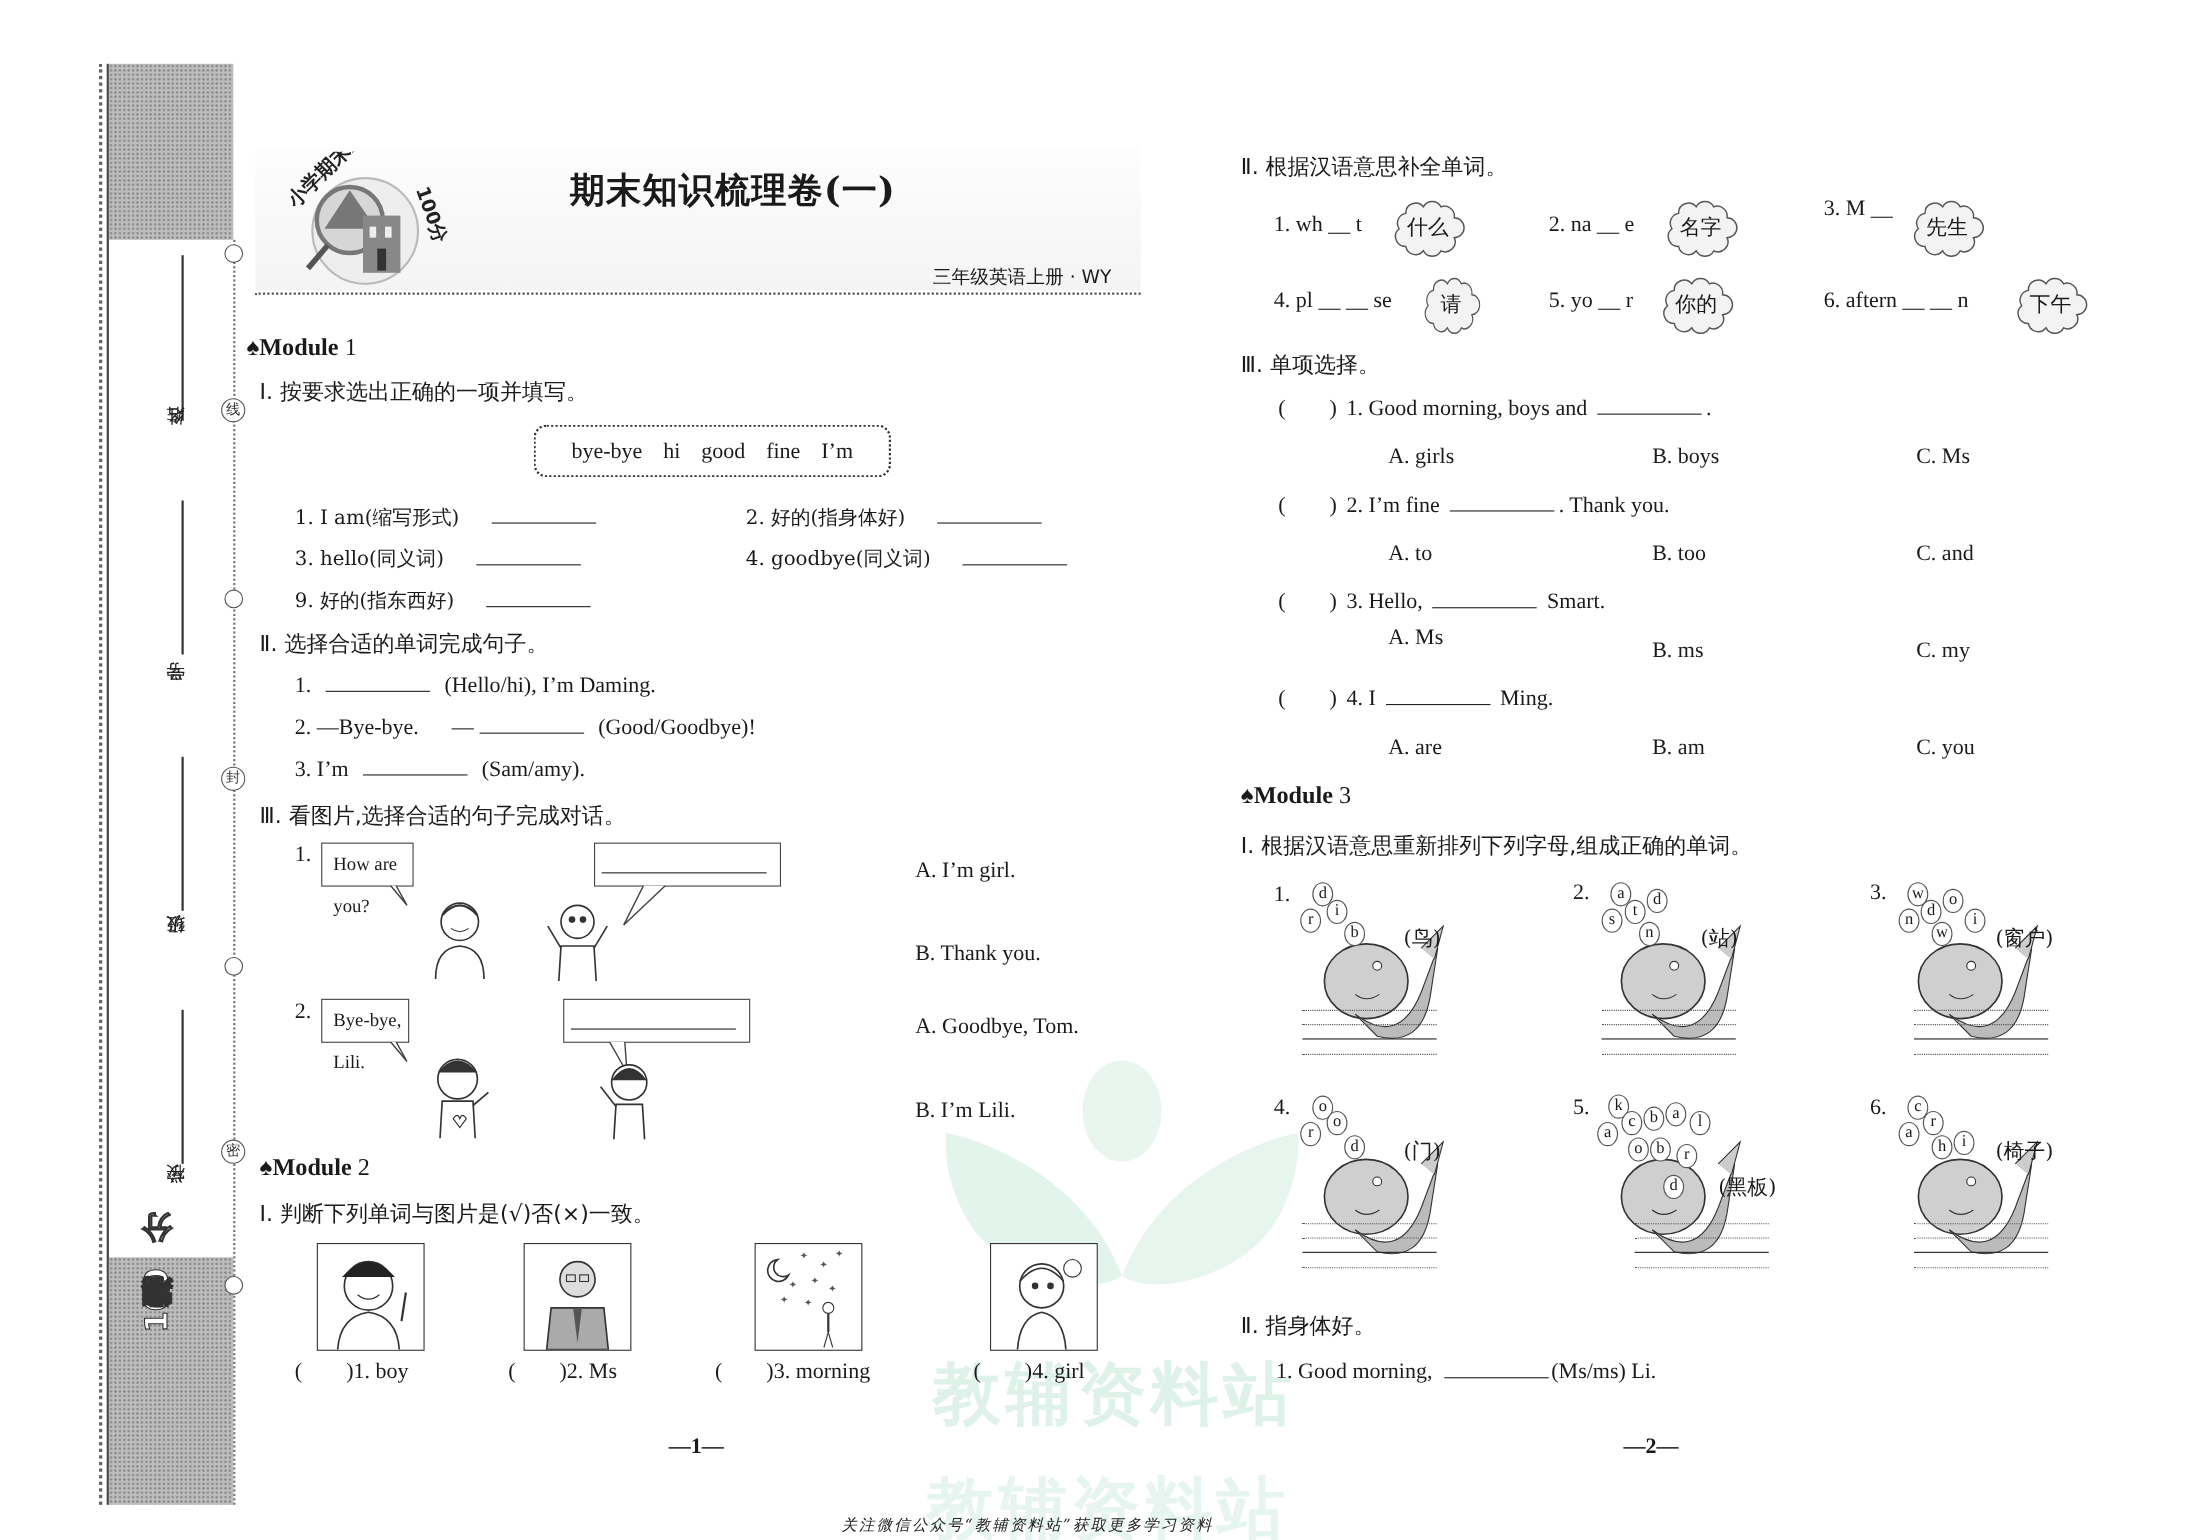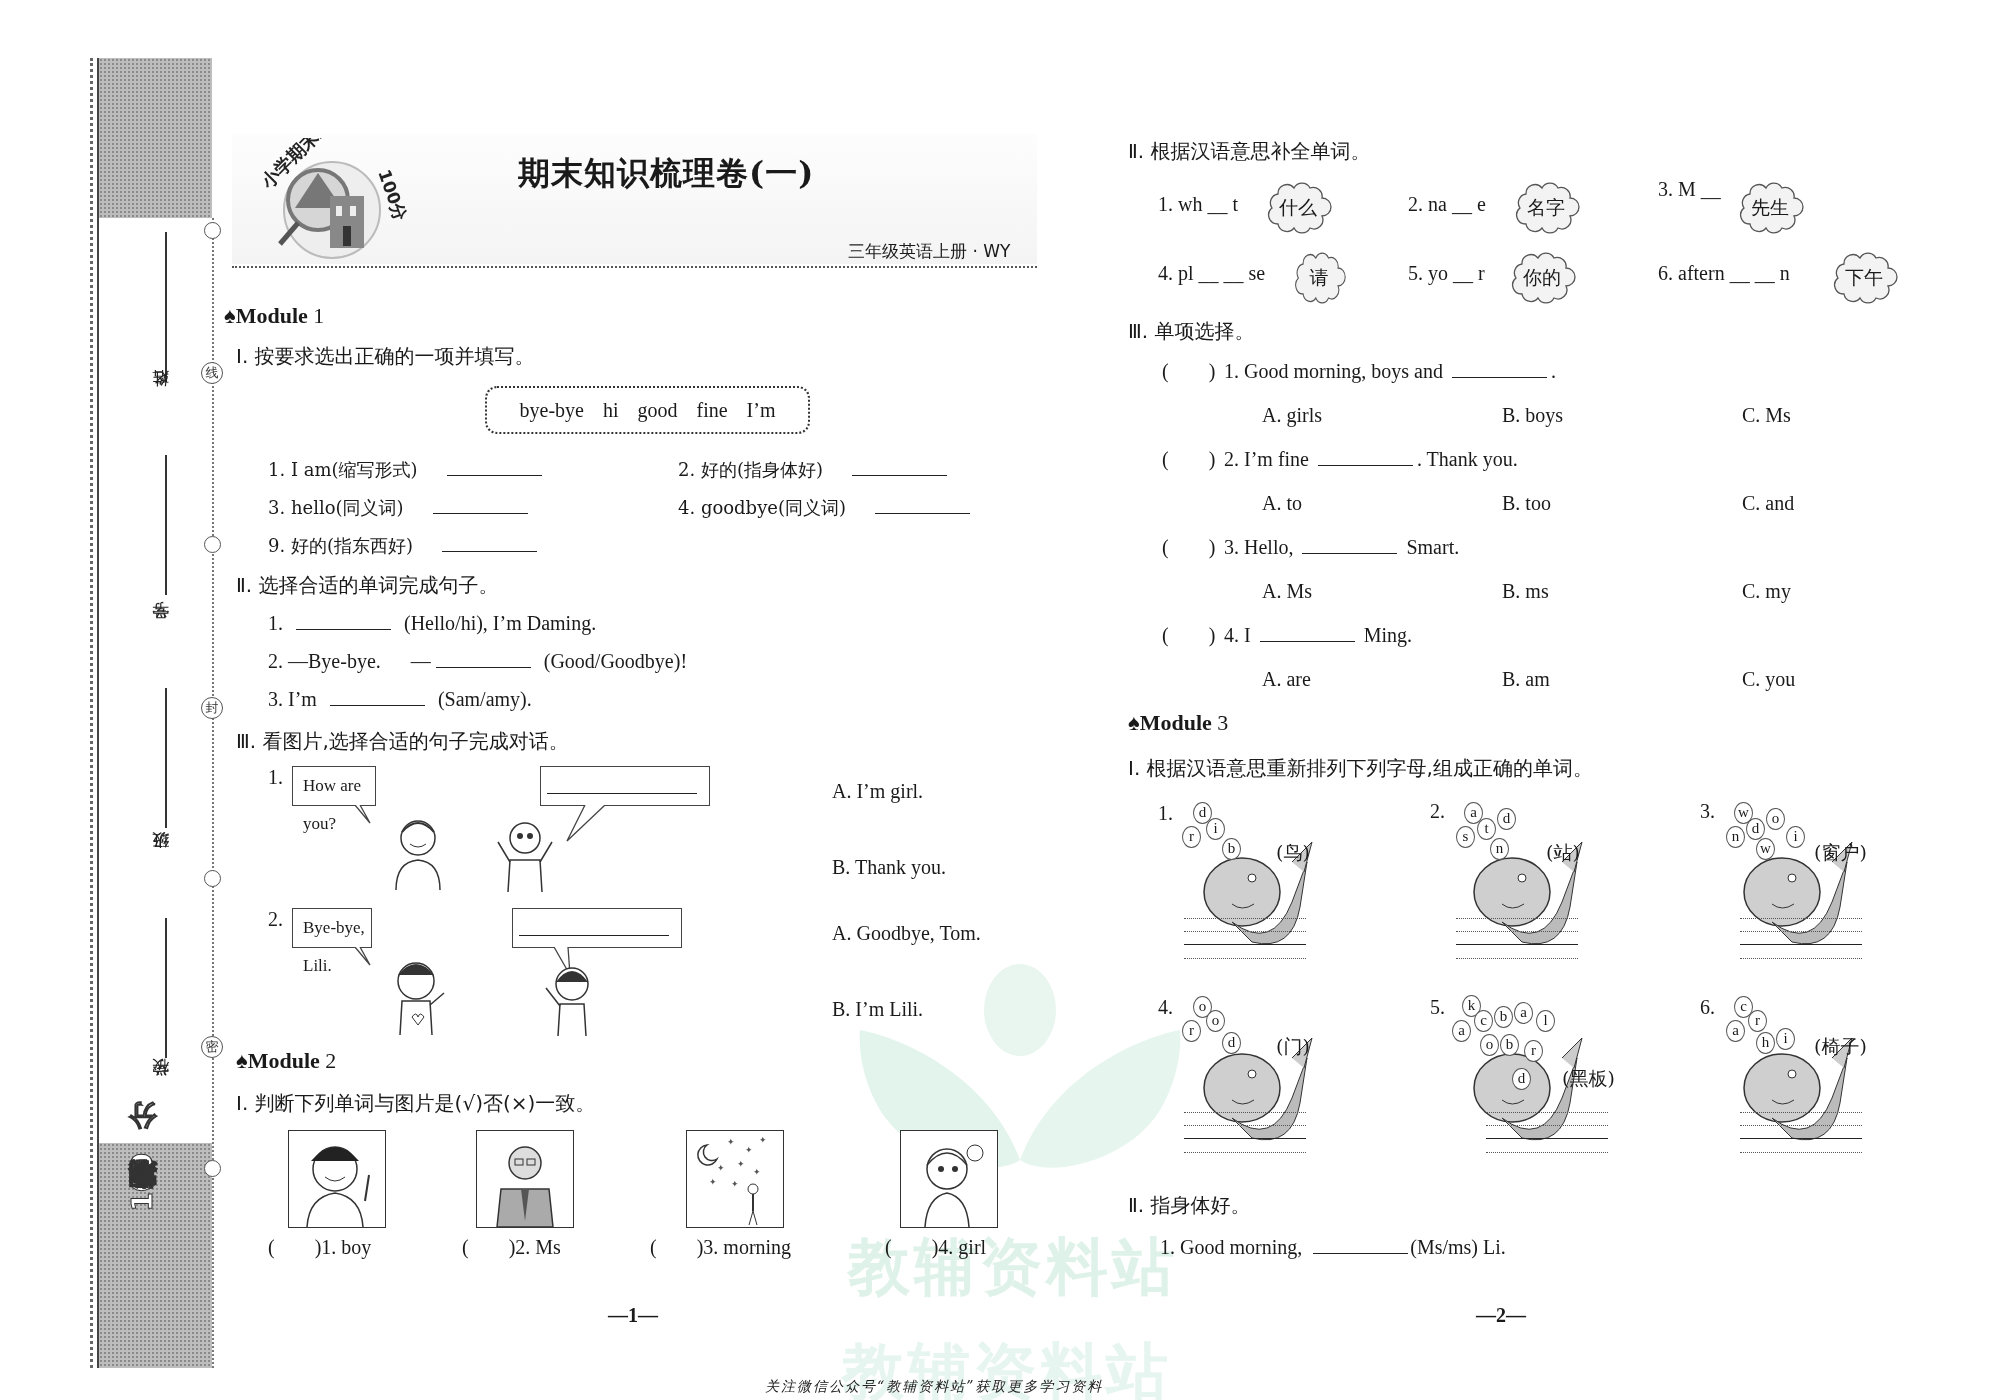--- a/index.html
+++ b/index.html
@@ -355,21 +355,21 @@
   <div class="line" style="left:1262px;top:492px">A. to</div>
   <div class="line" style="left:1502px;top:492px">B. too</div>
   <div class="line" style="left:1742px;top:492px">C. and</div>
 
   <div class="line" style="left:1162px;top:536px;white-space:pre">(        )</div>
   <div class="line" style="left:1224px;top:536px">
     <span>3. Hello,</span>
     <span class="blank" style="width:95px;margin:0 4px"></span>
     <span>Smart.</span>
   </div>
-  <div class="line" style="left:1262px;top:580px">A. Ms</div>
+  <div class="line" style="left:1262px;top:568px">A. Ms</div>
   <div class="line" style="left:1502px;top:580px">B. ms</div>
   <div class="line" style="left:1742px;top:580px">C. my</div>
 
   <div class="line" style="left:1162px;top:624px;white-space:pre">(        )</div>
   <div class="line" style="left:1224px;top:624px">
     <span>4. I</span>
     <span class="blank" style="width:95px;margin:0 4px"></span>
     <span>Ming.</span>
   </div>
   <div class="line" style="left:1262px;top:668px">A. are</div>

